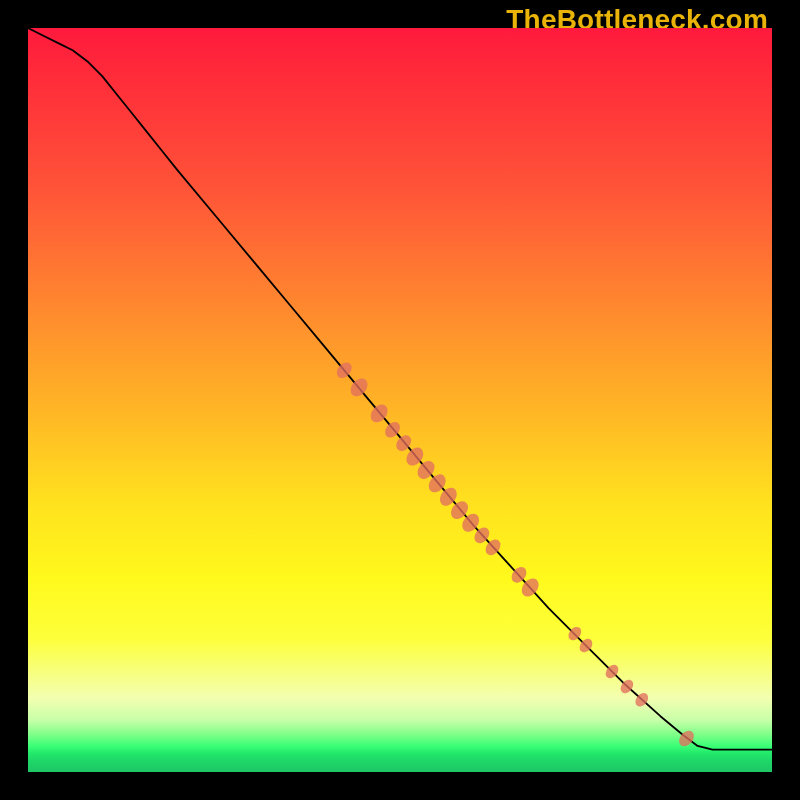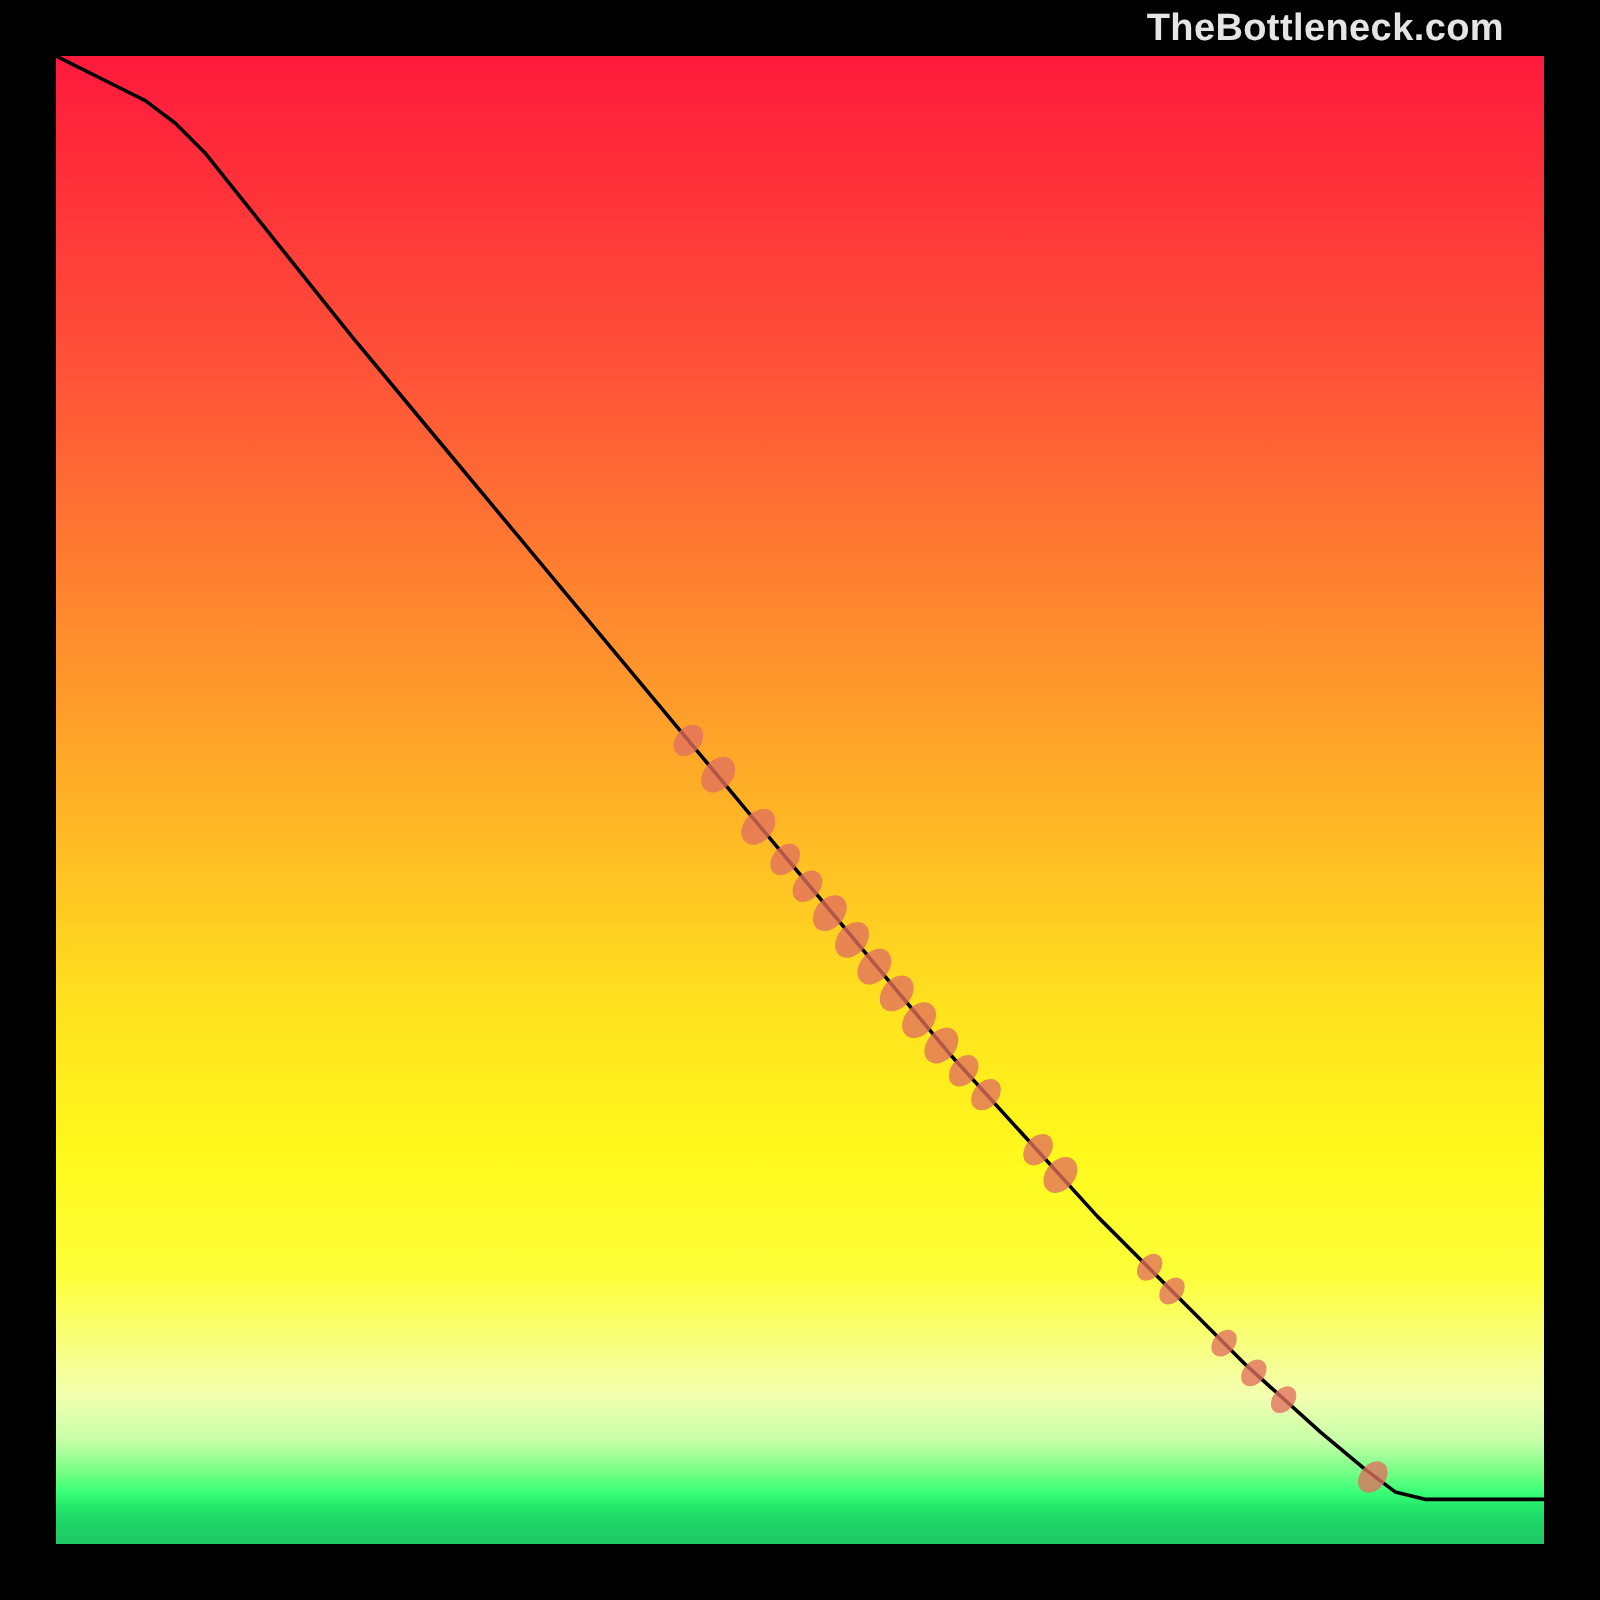--- a/index.html
+++ b/index.html
@@ -36,25 +36,25 @@
         #7dff88 95%,
         #3aff76 96.5%,
         #22e86b 97.5%,
         #1ed668 98.5%,
         #1fc765 100%
       );
   }
   .watermark {
     position: absolute;
     top: 4px;
-    right: 48px;
+    right: 32px;
     font-family: Arial, Helvetica, sans-serif;
-    font-size: 19px;
+    font-size: 28px;
     font-weight: 600;
-    color: #e5e5e5;
+    color: #eab308;
     letter-spacing: 0.2px;
     user-select: none;
   }
   svg.overlay {
     position: absolute;
     inset: 0;
     width: 100%;
     height: 100%;
   }
   .curve {

